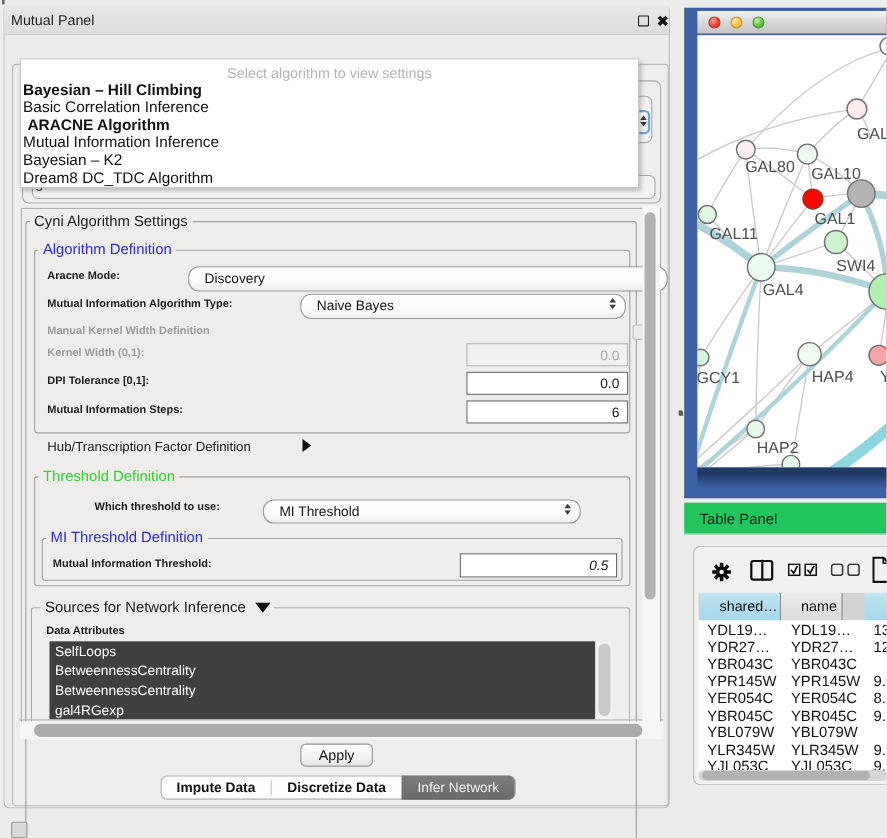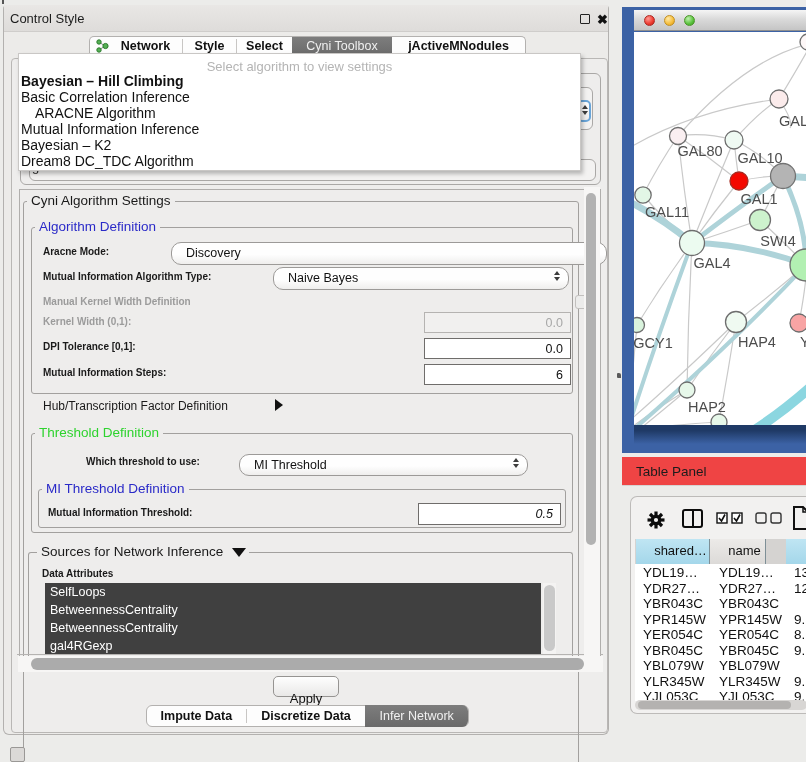--- a/index.html
+++ b/index.html
@@ -28,33 +28,33 @@
 .arr .up { width:0;height:0;border-left:3.5px solid transparent;border-right:3.5px solid transparent;border-bottom:4.5px solid #3c3c3c; margin-bottom:2px;}
 .arr .dn { width:0;height:0;border-left:3.5px solid transparent;border-right:3.5px solid transparent;border-top:4.5px solid #3c3c3c;}
 .field { position:absolute; background:#fff; border:1px solid #6f6d6b; font-size:12.5px; color:#111; text-align:right; padding:3px 7px 0 0; }
 .field.dis { background:#f1f0ef; border:1px solid #b5b3b1; color:#a8a8a8; }
 
 #bluearea { left:622px; top:7px; width:184px; height:446px; background:#3c62a5; }
 #nettitle { position:absolute; left:12px; top:3px; width:172px; height:21px; background:linear-gradient(#f5f5f5 0%,#dadada 45%,#c5c5c5 100%); border-bottom:1px solid #8f8f8f; }
 .light { position:absolute; top:5px; width:11px; height:11px; border-radius:50%; }
 #netcontent { position:absolute; left:12px; top:25px; width:172px; height:393px; background:#fff; overflow:hidden; }
 #netshadow { position:absolute; left:12px; top:418px; width:172px; height:19px; background:linear-gradient(#1f3a66 30%,#3c62a5); }
-#tpbar { left:622px; top:457px; width:184px; height:29px; background:#ef4444; border-bottom:1px solid #d6d4d2; }
+#tpbar { left:622px; top:457px; width:184px; height:29px; background:#22c55e; border-bottom:1px solid #d6d4d2; }
 #tablepanel { left:630px; top:496px; width:176px; height:218px; background:#f2f1f0; border:1px solid #bdbbb9; border-radius:7px 0 0 7px; border-right:none; }
 .hdrcell { position:absolute; top:42px; height:25px; background:linear-gradient(#bfe5f3,#a4d7ea); border-right:1px solid #7e8f96; font-size:13px; color:#111; text-align:center; padding-top:4px; }
 .trow { position:absolute; font-size:13.5px; color:#111; white-space:nowrap; }
 </style>
 </head>
 <body>
 <div id="stage">
   <div class="abs" style="left:2px;top:0;width:2px;height:4px;background:#555;"></div>
 
   <div class="abs" id="cpwin">
     <div class="abs" id="cptitle">
-        <span class="t">Control Style</span>
+        <span class="t">Mutual Panel</span>
       </div>
 
     <div class="abs" style="left:576px;top:9px;width:10px;height:10px;border:1.5px solid #222;border-radius:1px;"></div>
     <div class="abs" style="left:593px;top:7px;font-size:13px;font-weight:bold;color:#111;">✖</div>
     <div class="abs" id="content">
 
       <div class="abs" style="left:8px;top:14px;width:581px;height:112px;border:1px solid #aaa8a6;border-radius:6px;"></div>
 
       <div class="abs" style="left:489px;top:28px;width:92px;height:43px;border:1px solid #aaa8a6;border-radius:6px;background:#f3f2f1;"></div>
       <div class="abs" style="left:565px;top:41px;width:14px;height:22px;border:2px solid #6aa5d8;border-radius:5px;background:linear-gradient(#fefefe,#eeedec);">
@@ -138,52 +138,36 @@
       <div class="abs" style="left:532px;top:526px;width:11px;height:66px;background:#c9c9c9;border-radius:6px;"></div>
 
       <div class="abs" style="left:5px;top:595px;width:586px;height:1px;background:#b5b3b1;"></div>
 
       <div class="abs" style="left:572px;top:128px;width:16px;height:471px;background:#f7f6f5;"></div>
       <div class="abs" style="left:574px;top:134px;width:10px;height:352px;background:#b2b2b2;border-radius:6px;"></div>
 
       <div class="abs" style="left:6px;top:597px;width:585px;height:16px;background:#f7f6f5;"></div>
       <div class="abs" style="left:19px;top:599px;width:553px;height:12px;background:#ababab;border-radius:6px;"></div>
 
-      <div class="abs" style="left:261px;top:617px;width:66px;height:21px;background:linear-gradient(#fefefe,#e9e8e7);border:1px solid #969492;border-radius:5px;text-align:center;font-size:13px;color:#111;padding-top:14px;">Apply</div>
+      <div class="abs" style="left:261px;top:617px;width:66px;height:21px;background:linear-gradient(#fefefe,#e9e8e7);border:1px solid #969492;border-radius:5px;text-align:center;font-size:13px;color:#111;padding-top:2px;">Apply</div>
 
       <div class="tabbar abs" style="left:134px;top:646px;width:323px;height:22px;border-radius:6px;">
         <div class="tab" style="width:99px;">Impute Data</div>
         <div class="sep" style="height:14px;"></div>
         <div class="tab" style="width:119px;">Discretize Data</div>
         <div class="tab tabsel" style="width:103px;height:22px;line-height:22px;border-radius:0 6px 6px 0;font-size:12.5px;">Infer Network</div>
       </div>
     </div>
 
-    <div class="tabbar abs" style="left:85px;top:31px;width:437px;height:19px;border-radius:5px 5px 0 0;border-bottom:none;">
-      <svg width="13" height="14" style="margin-left:6px;" viewBox="0 0 13 14">
-        <line x1="3" y1="3" x2="9" y2="7" stroke="#888" stroke-width="1"></line>
-        <line x1="3" y1="11" x2="9" y2="7" stroke="#888" stroke-width="1"></line>
-        <circle cx="3" cy="3" r="2.2" fill="#55b055" stroke="#2e7d2e"></circle>
-        <circle cx="3" cy="11" r="2.2" fill="#55b055" stroke="#2e7d2e"></circle>
-        <circle cx="9.5" cy="7" r="2.6" fill="#55b055" stroke="#2e7d2e"></circle>
-      </svg>
-      <div class="tab" style="width:73px;">Network</div>
-      <div class="sep" style="height:15px;"></div>
-      <div class="tab" style="width:53px;">Style</div>
-      <div class="sep" style="height:15px;"></div>
-      <div class="tab" style="width:55px;">Select</div>
-      <div class="tab tabsel" style="width:100px;height:19px;line-height:18px;font-size:12.5px;">Cyni Toolbox</div>
-      <div class="tab" style="width:133px;">jActiveMNodules</div>
-    </div>
 
     <div class="abs" id="popup" style="left:14px;top:48px;width:563px;height:118px;background:#fff;border:1px solid #c9c7c5;box-shadow:2px 3px 4px rgba(0,0,0,0.25);font-size:14px;color:#111;">
       <div style="height:19px;padding-top:5px;text-align:center;color:#b4b4b4;font-size:13px;">Select algorithm to view settings</div>
       <div style="height:16px;padding-left:2px;font-weight:bold;">Bayesian – Hill Climbing</div>
       <div style="height:16px;padding-left:2px;">Basic Correlation Inference</div>
-      <div style="height:16px;padding-left:16px;font-weight:normal;">ARACNE Algorithm</div>
+      <div style="height:16px;padding-left:6px;font-weight:bold;">ARACNE Algorithm</div>
       <div style="height:16px;padding-left:2px;">Mutual Information Inference</div>
       <div style="height:16px;padding-left:2px;">Bayesian – K2</div>
       <div style="height:16px;padding-left:2px;">Dream8 DC_TDC Algorithm</div>
     </div>
   </div>
   <div class="abs" style="left:617px;top:373px;width:4px;height:5px;background:#5a5a5a;border-radius:1px 2px 0 1px;"></div>
 
   <div class="abs" style="left:10px;top:747px;width:15px;height:15px;border:1px solid #9a9896;background:#dbd9d7;border-radius:2px;"></div>
 
   <div class="abs" id="bluearea">

